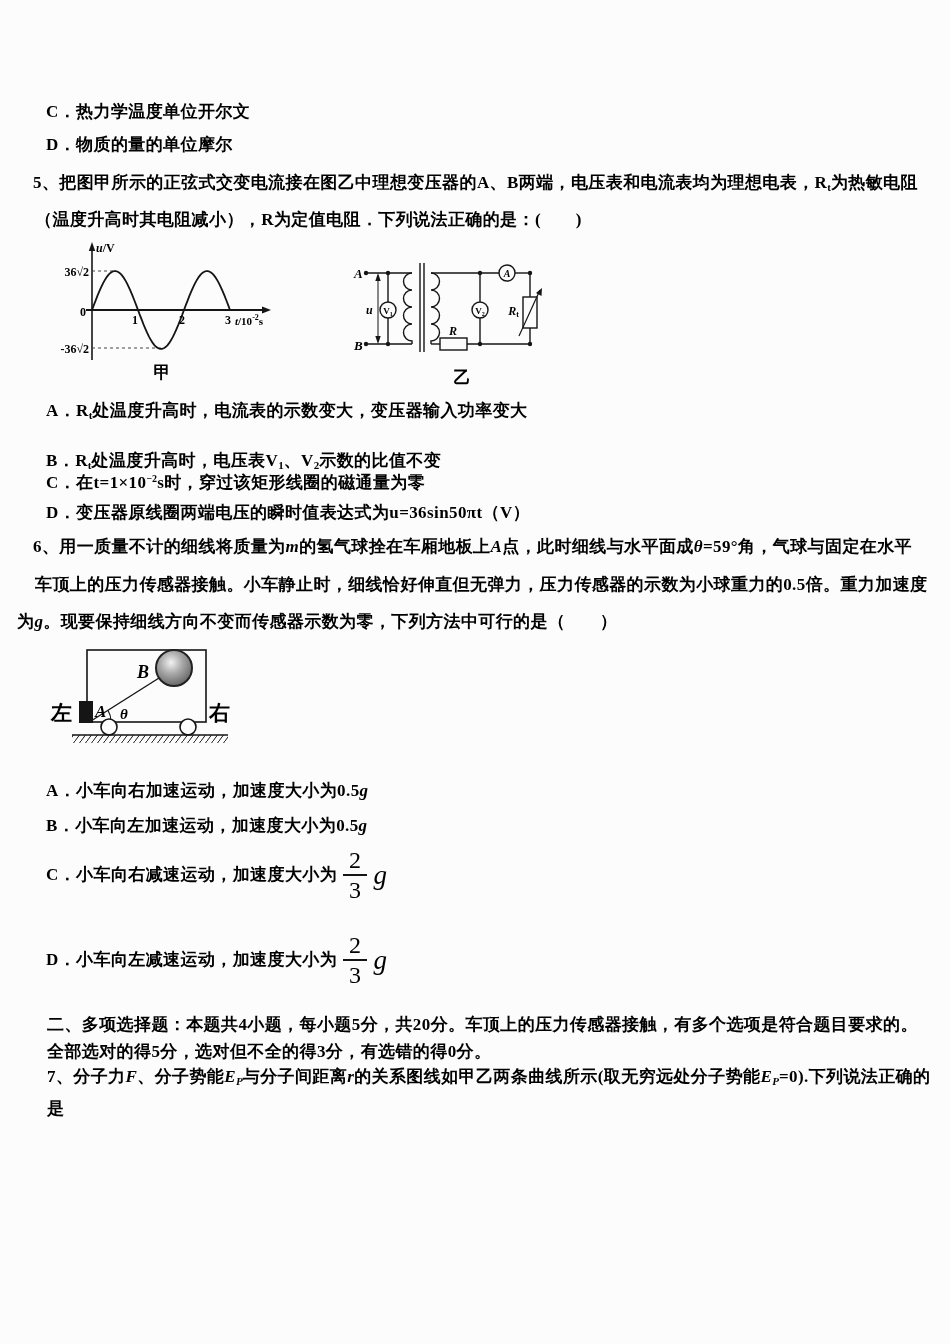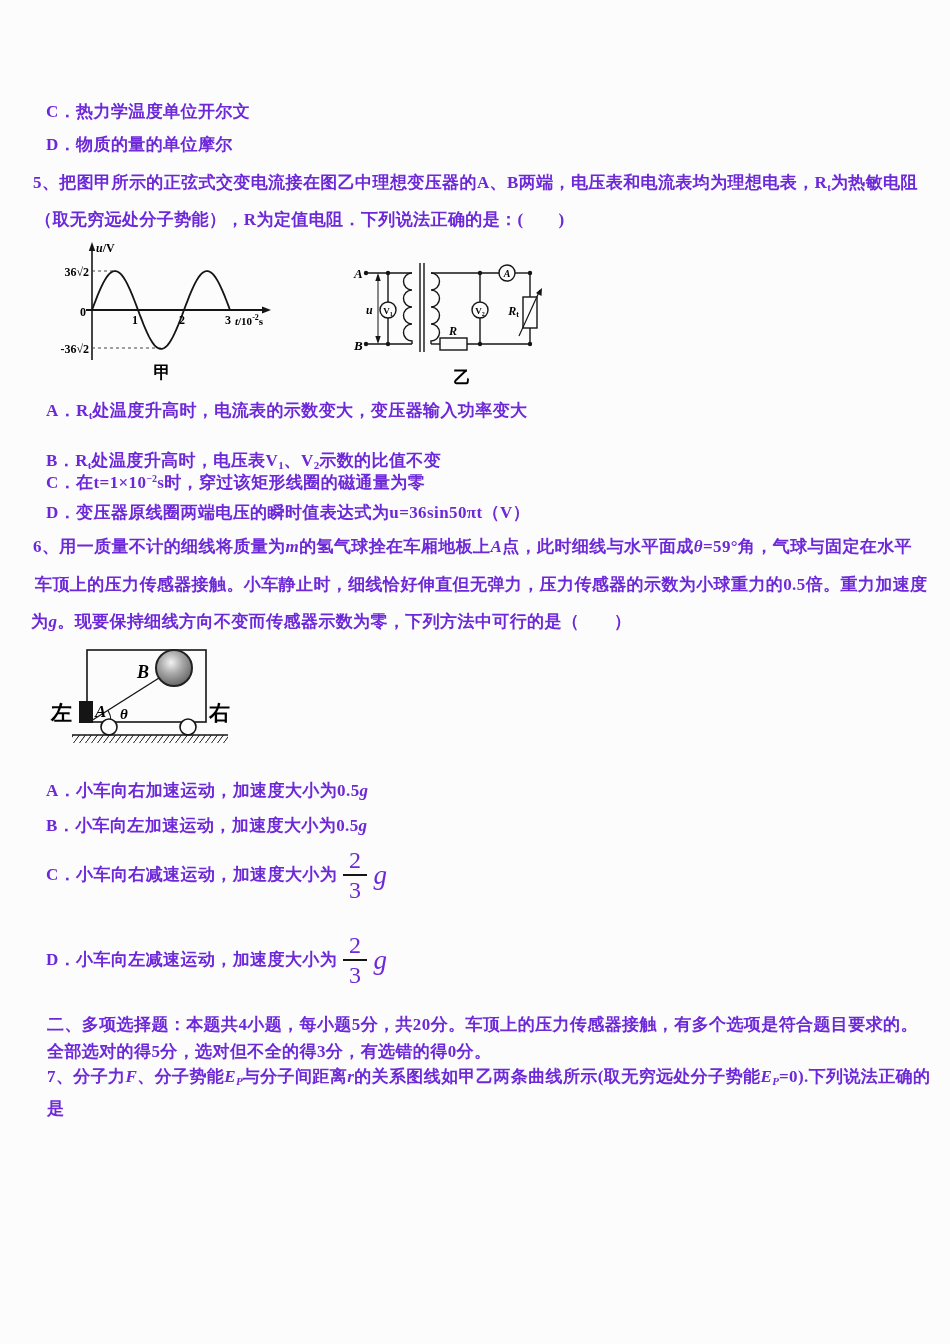--- a/index.html
+++ b/index.html
@@ -1,18 +1,18 @@
 <!DOCTYPE html>
 <html><head>
 <meta charset="utf-8">
 <style>
   html,body{margin:0;padding:0;background:#e8e8e8;}
   .page{
     position:relative;width:950px;height:1344px;margin:0 auto;
-    background:#fcfcfc;color:#6d28d9;overflow:hidden;
+    background:#fcfcfc;color:#000000;overflow:hidden;
     font-family:"Liberation Serif","DejaVu Serif",serif;
     font-weight:bold;
   }
   .tl{
     position:absolute;white-space:nowrap;
     font-size:17px;line-height:22px;letter-spacing:0.4px;
   }
   .r-rm{font-family:"Liberation Serif","DejaVu Serif",serif;}
   .r-i{font-family:"Liberation Serif","DejaVu Serif",serif;font-style:italic;}
   .r-sub{font-family:"Liberation Serif","DejaVu Serif",serif;font-size:11px;vertical-align:-3px;letter-spacing:0;}
@@ -38,21 +38,21 @@
 </style>
 </head>
 <body>
 
 <div class="page">
 
   <div class="tl" style="top:101px;left:46px"><span>C．热力学温度单位开尔文</span></div>
   <div class="tl" style="top:134px;left:46px"><span>D．物质的量的单位摩尔</span></div>
 
   <div class="tl" style="top:172px;left:33px"><span>5、把图甲所示的正弦式交变电流接在图乙中理想变压器的</span><span class="r-rm">A</span><span>、</span><span class="r-rm">B</span><span>两端，电压表和电流表均为理想电表，</span><span class="r-rm">R</span><span class="r-sub">t</span><span>为热敏电阻</span></div>
-  <div class="tl" style="top:209px;left:35px"><span>（取无穷远处分子势能），</span><span class="r-rm">R</span><span>为定值电阻．下列说法正确的是：</span><span class="r-rm">(</span><span>　　</span><span class="r-rm">)</span></div>
+  <div class="tl" style="top:209px;left:35px"><span>（温度升高时其电阻减小），</span><span class="r-rm">R</span><span>为定值电阻．下列说法正确的是：</span><span class="r-rm">(</span><span>　　</span><span class="r-rm">)</span></div>
 
   <svg style="left:36px;top:240px" width="240" height="145" viewBox="0 0 240 145">
 
     <line x1="56" y1="8" x2="56" y2="120" stroke="#151515" stroke-width="1.6"></line>
     <polygon points="56,2 52.8,11 59.2,11" fill="#151515"></polygon>
     <line x1="50" y1="70" x2="228" y2="70" stroke="#151515" stroke-width="2.2"></line>
     <polygon points="235,70 226,66.6 226,73.4" fill="#151515"></polygon>
 
     <line x1="56" y1="31" x2="80" y2="31" stroke="#444" stroke-width="1" stroke-dasharray="3,3"></line>
     <line x1="56" y1="108" x2="126" y2="108" stroke="#444" stroke-width="1" stroke-dasharray="3,3"></line>
@@ -133,21 +133,21 @@
     <text x="110" y="135" font-size="17" text-anchor="middle" class="svg-cjk">乙</text>
   </svg>
 
   <div class="tl" style="top:400px;left:46px"><span>A．</span><span class="r-rm">R</span><span class="r-sub">t</span><span>处温度升高时，电流表的示数变大，变压器输入功率变大</span></div>
   <div class="tl" style="top:450px;left:46px"><span>B．</span><span class="r-rm">R</span><span class="r-sub">t</span><span>处温度升高时，电压表</span><span class="r-rm">V</span><span class="r-sub">1</span><span>、</span><span class="r-rm">V</span><span class="r-sub">2</span><span>示数的比值不变</span></div>
   <div class="tl" style="top:468px;left:46px"><span>C．在</span><span class="r-rm">t=1×10</span><span class="r-sup">−2</span><span class="r-rm">s</span><span>时，穿过该矩形线圈的磁通量为零</span></div>
   <div class="tl" style="top:502px;left:46px"><span>D．变压器原线圈两端电压的瞬时值表达式为</span><span class="r-rm">u=36sin50πt</span><span>（V）</span></div>
 
   <div class="tl" style="top:536px;left:33px"><span>6、用一质量不计的细线将质量为</span><span class="r-i">m</span><span>的氢气球拴在车厢地板上</span><span class="r-i">A</span><span>点，此时细线与水平面成</span><span class="r-i">θ</span><span class="r-rm">=59°</span><span>角，气球与固定在水平</span></div>
   <div class="tl" style="top:574px;left:35px"><span>车顶上的压力传感器接触。小车静止时，细线恰好伸直但无弹力，压力传感器的示数为小球重力的</span><span class="r-rm">0.5</span><span>倍。重力加速度</span></div>
-  <div class="tl" style="top:611px;left:31px"><span>为</span><span class="r-i">g</span><span>。现要保持细线方向不变而传感器示数为零，下列方法中可行的是（　　）</span></div>
+  <div class="tl" style="top:611px;left:17px"><span>为</span><span class="r-i">g</span><span>。现要保持细线方向不变而传感器示数为零，下列方法中可行的是（　　）</span></div>
 
   <svg style="left:45px;top:645px" width="200" height="105" viewBox="0 0 200 105">
     <defs>
       <radialGradient id="ballGrad" cx="42%" cy="35%" r="70%">
         <stop offset="0%" stop-color="#f2f2f2"></stop>
         <stop offset="45%" stop-color="#a8a8a8"></stop>
         <stop offset="100%" stop-color="#5f5f5f"></stop>
       </radialGradient>
       <pattern id="hatch" width="6" height="8" patternUnits="userSpaceOnUse">
         <line x1="6" y1="0" x2="0" y2="8" stroke="#151515" stroke-width="1"></line>

